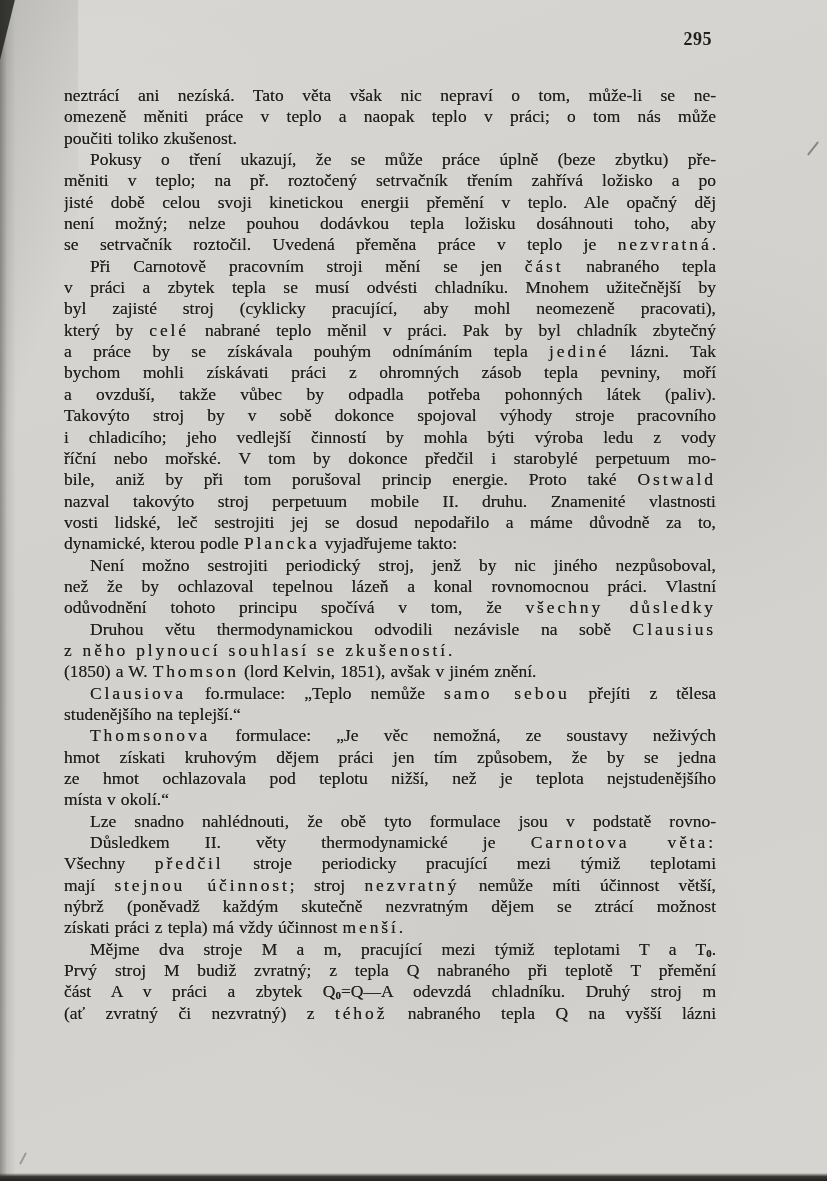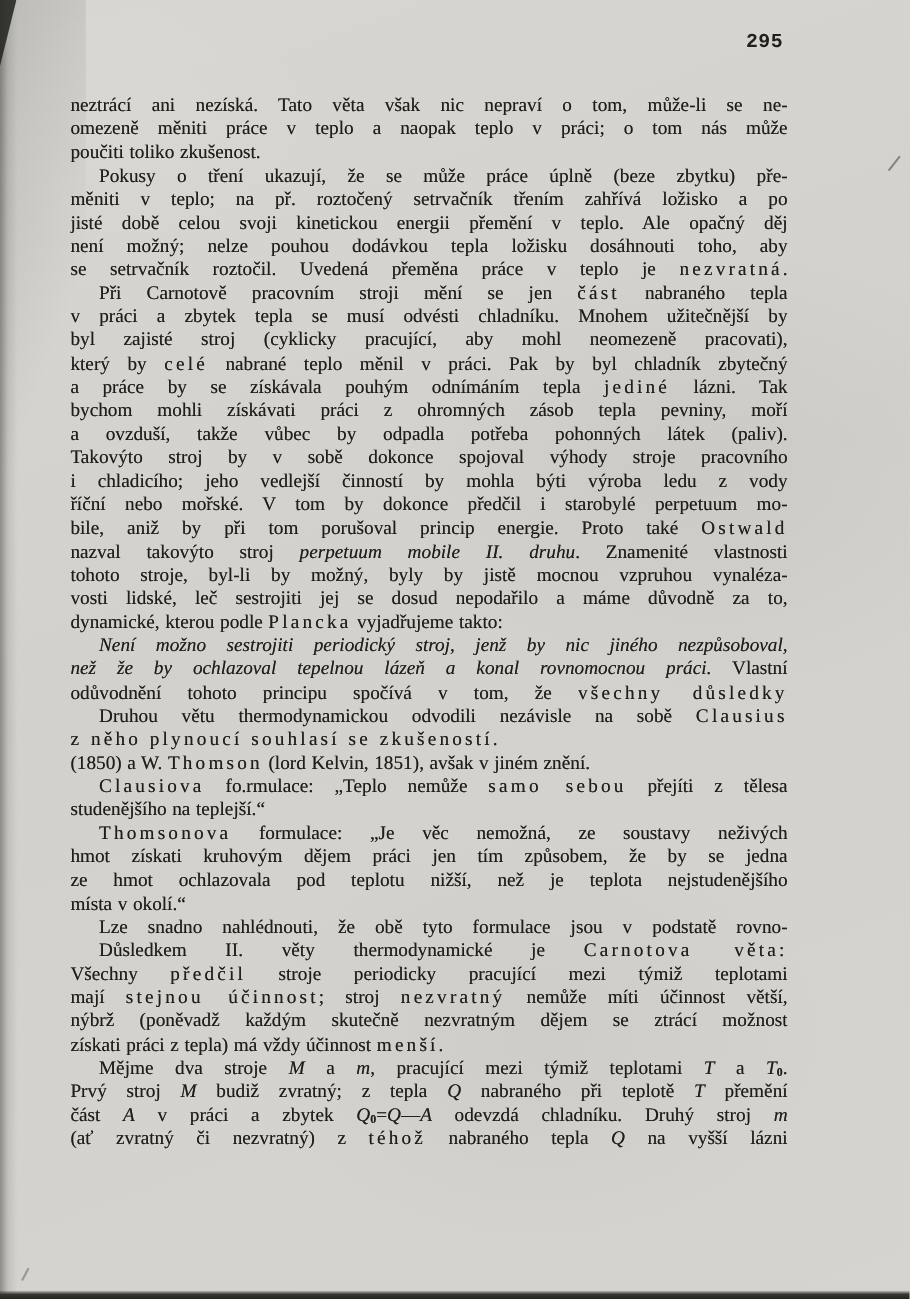--- a/index.html
+++ b/index.html
@@ -27,21 +27,20 @@
   .page-number {
     position: absolute;
     top: 29px;
     left: 64px;
     width: 648px;
     text-align: right;
     font-size: 18px;
     font-weight: bold;
     letter-spacing: 0.5px;
     color: #22201c;
-    font-family: Liberation Mono, monospace;
   }
   .text-block {
     position: absolute;
     top: 85px;
     left: 64px;
     width: 652px;
     font-size: 17.5px;
     text-shadow: 0 0 0.4px rgba(25,23,20,0.65);
   }
   .line {
@@ -55,21 +54,21 @@
   .line.jst {
     text-align: justify;
     text-align-last: justify;
     text-justify: inter-word;
   }
   .line.ind {
     text-indent: 26px;
   }
   .seg-n { }
   .seg-sp { letter-spacing: 0.165em; }
-  .seg-i  { font-style: italic; }
+  .seg-i  { }
   .seg-sub {
     font-size: 0.62em;
     font-weight: bold;
     vertical-align: -0.18em;
     letter-spacing: 0;
   }
   
   .edge-left {
     position: absolute;
     left: 0; top: 0;
@@ -138,21 +137,20 @@
     <div class="line jst"><span class="seg-n">byl zajisté stroj (cyklicky pracující, aby mohl neomezeně pracovati),</span></div>
     <div class="line jst"><span class="seg-n">který by </span><span class="seg-sp">celé</span><span class="seg-n"> nabrané teplo měnil v práci. Pak by byl chladník zbytečný</span></div>
     <div class="line jst"><span class="seg-n">a práce by se získávala pouhým odnímáním tepla </span><span class="seg-sp">jediné</span><span class="seg-n"> lázni. Tak</span></div>
     <div class="line jst"><span class="seg-n">bychom mohli získávati práci z ohromných zásob tepla pevniny, moří</span></div>
     <div class="line jst"><span class="seg-n">a ovzduší, takže vůbec by odpadla potřeba pohonných látek (paliv).</span></div>
     <div class="line jst"><span class="seg-n">Takovýto stroj by v sobě dokonce spojoval výhody stroje pracovního</span></div>
     <div class="line jst"><span class="seg-n">i chladicího; jeho vedlejší činností by mohla býti výroba ledu z vody</span></div>
     <div class="line jst"><span class="seg-n">říční nebo mořské. V tom by dokonce předčil i starobylé perpetuum mo-</span></div>
     <div class="line jst"><span class="seg-n">bile, aniž by při tom porušoval princip energie. Proto také </span><span class="seg-sp">Ostwald</span></div>
     <div class="line jst"><span class="seg-n">nazval takovýto stroj </span><span class="seg-i">perpetuum mobile II. druhu</span><span class="seg-n">. Znamenité vlastnosti</span></div>
-    <div class="line jst"><span class="seg-n">tohoto stroje, byl-li by možný, byly by jistě mocnou vzpruhou vynaléza-</span></div>
     <div class="line jst"><span class="seg-n">vosti lidské, leč sestrojiti jej se dosud nepodařilo a máme důvodně za to,</span></div>
     <div class="line"><span class="seg-n">dynamické, kterou podle </span><span class="seg-sp">Plancka</span><span class="seg-n"> vyjadřujeme takto:</span></div>
     <div class="line jst ind"><span class="seg-i">Není možno sestrojiti periodický stroj, jenž by nic jiného nezpůsoboval,</span></div>
     <div class="line jst"><span class="seg-i">než že by ochlazoval tepelnou lázeň a konal rovnomocnou práci.</span><span class="seg-n"> Vlastní</span></div>
     <div class="line jst"><span class="seg-n">odůvodnění tohoto principu spočívá v tom, že </span><span class="seg-sp">všechny důsledky</span></div>
     <div class="line jst ind"><span class="seg-n">Druhou větu thermodynamickou odvodili nezávisle na sobě </span><span class="seg-sp">Clausius</span></div>
     <div class="line"><span class="seg-sp">z něho plynoucí souhlasí se zkušeností</span><span class="seg-n">.</span></div>
     <div class="line"><span class="seg-n">(1850) a W. </span><span class="seg-sp">Thomson</span><span class="seg-n"> (lord Kelvin, 1851), avšak v jiném znění.</span></div>
     <div class="line jst ind"><span class="seg-sp">Clausiova</span><span class="seg-n"> fo.rmulace: „Teplo nemůže </span><span class="seg-sp">samo sebou</span><span class="seg-n"> přejíti z tělesa</span></div>
     <div class="line"><span class="seg-n">studenějšího na teplejší.“</span></div>

